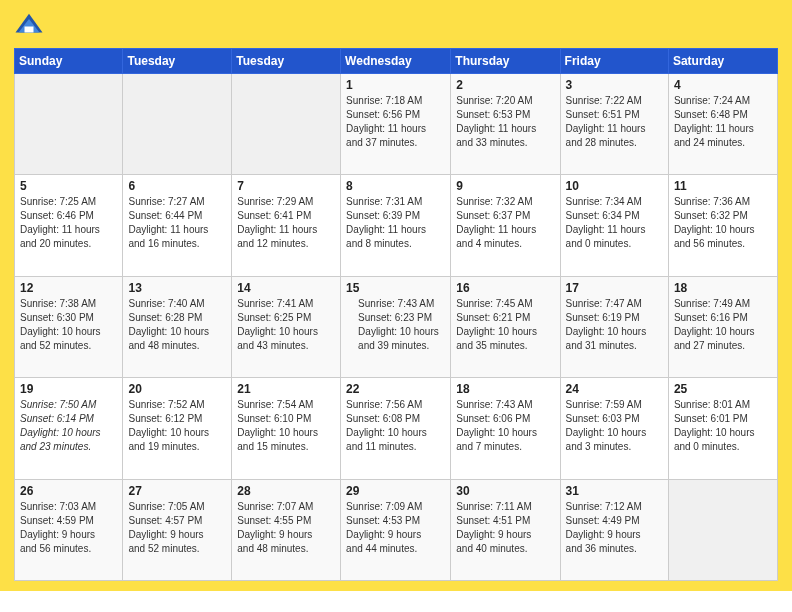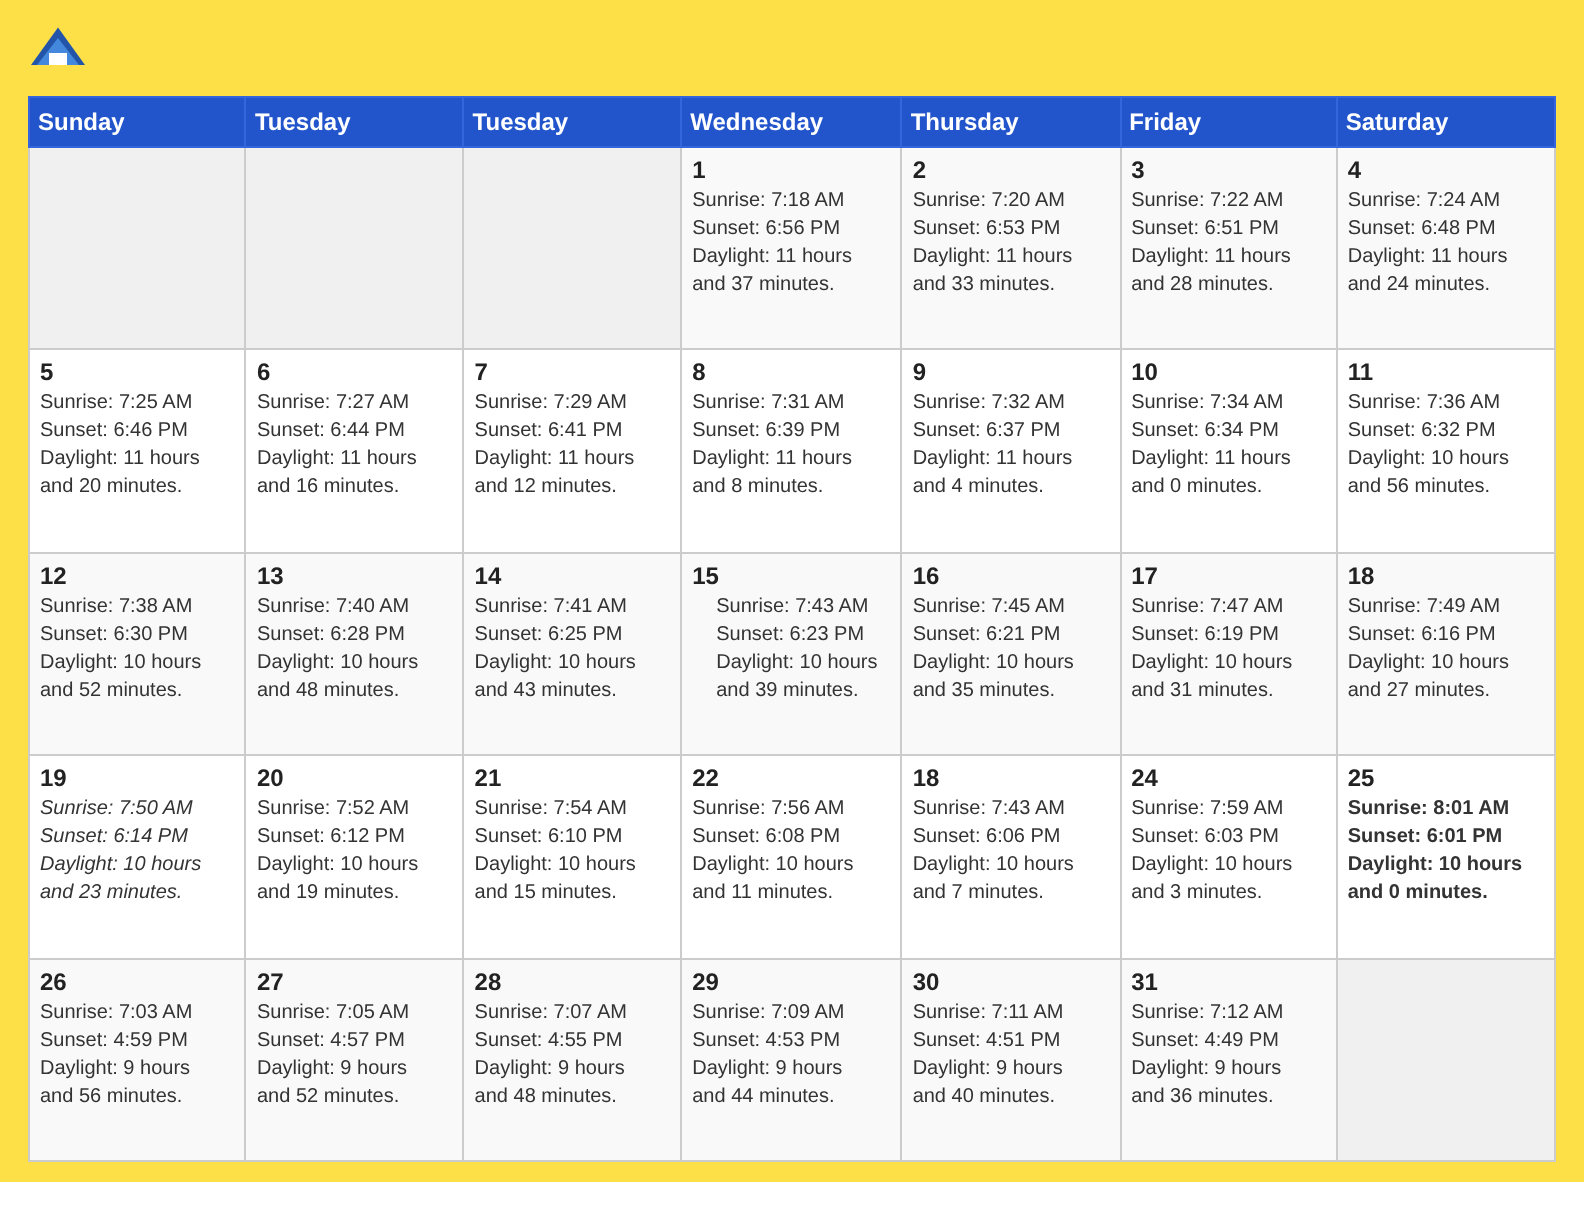--- a/index.html
+++ b/index.html
@@ -312,21 +312,21 @@
           </td>
           <td>
             <span class="day-number">24</span>
             <div class="day-info" style="white-space: pre-line;">Sunrise: 7:59 AM
 Sunset: 6:03 PM
 Daylight: 10 hours
 and 3 minutes.</div>
           </td>
           <td>
             <span class="day-number">25</span>
-            <div class="day-info" style="white-space: pre-line; font-weight: bold;">Sunrise: 8:01 AM
+            <div class="day-info" style="white-space: pre-line;">Sunrise: 8:01 AM
 Sunset: 6:01 PM
 Daylight: 10 hours
 and 0 minutes.</div>
           </td>
         </tr>
         <tr>
           <td>
             <span class="day-number">26</span>
             <div class="day-info" style="white-space: pre-line;">Sunrise: 7:03 AM
 Sunset: 4:59 PM

